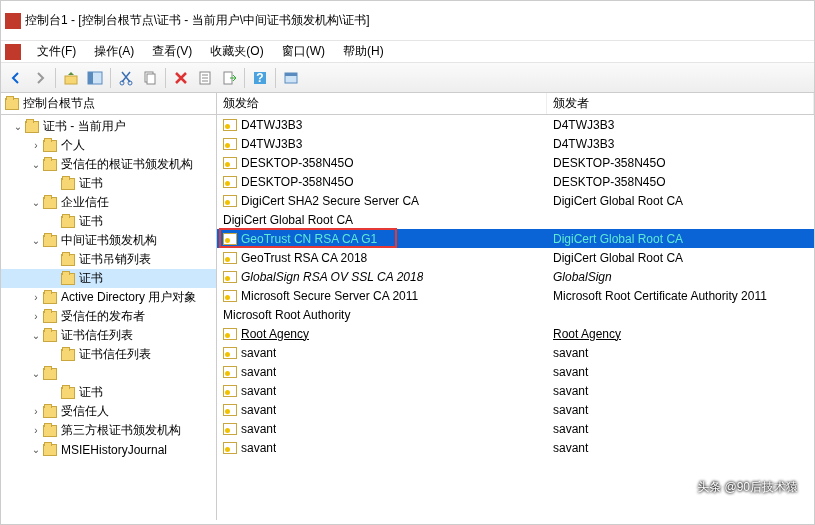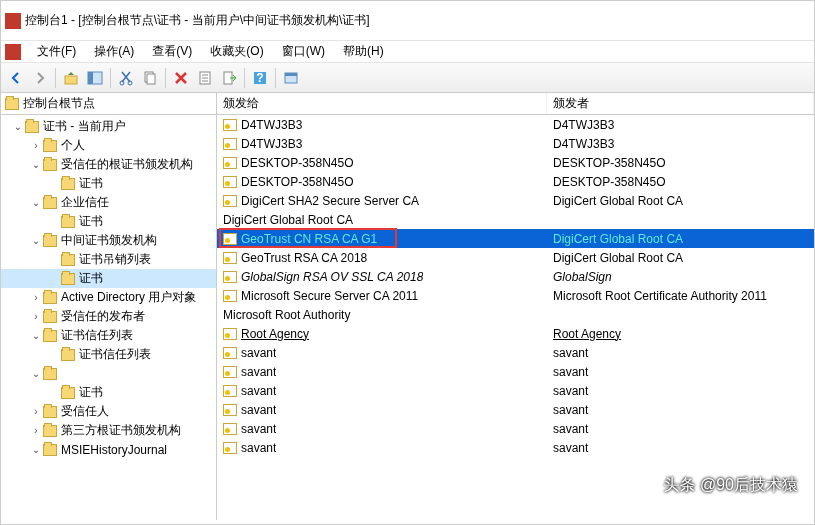--- a/index.html
+++ b/index.html
@@ -32,21 +32,21 @@
   .list-body { }
   .list-row { display:flex; height:19px; align-items:center; cursor:default; }
   .list-row.selected { background:#0a64d6; color:#5eead4; }
   .cert-ico { width:14px; height:12px; background:#fff; border:1px solid #caa63e; display:inline-block; margin: 0 4px 0 6px; position:relative; }
   .cert-ico::after { content:""; position:absolute; left:1px; bottom:1px; width:5px; height:5px; background:#f2c200; border-radius:50%; }
   .cell-a { width:330px; display:flex; align-items:center; white-space:nowrap; overflow:hidden; }
   .cell-a-text { overflow:hidden; text-overflow:ellipsis; }
   .cell-b { flex:1; padding-left:6px; white-space:nowrap; overflow:hidden; text-overflow:ellipsis; }
   .red-box { border:2px solid #e53935; position:absolute; pointer-events:none; }
   .statusbar { height:22px; border-top:1px solid #ccc; display:flex; align-items:center; padding: 0 6px; background:#f5f5f5;margin-top:8px; }
-  .watermark { position:absolute; right:10px; bottom:26px; color:#fff; font-size:16px; padding:2px 6px; text-shadow:0 0 3px #000,0 0 3px #000; }
+  .watermark { position:absolute; right:10px; bottom:26px; color:#fff; font-size:12px; padding:2px 6px; text-shadow:0 0 3px #000,0 0 3px #000; }
   .container-rel { position: relative; }
 </style>
 </head>
 <body class="container-rel">
 
 <div class="titlebar">
   <div class="title-icon"></div>
   <span>控制台1 - [控制台根节点\证书 - 当前用户\中间证书颁发机构\证书]</span>
 </div>
 

